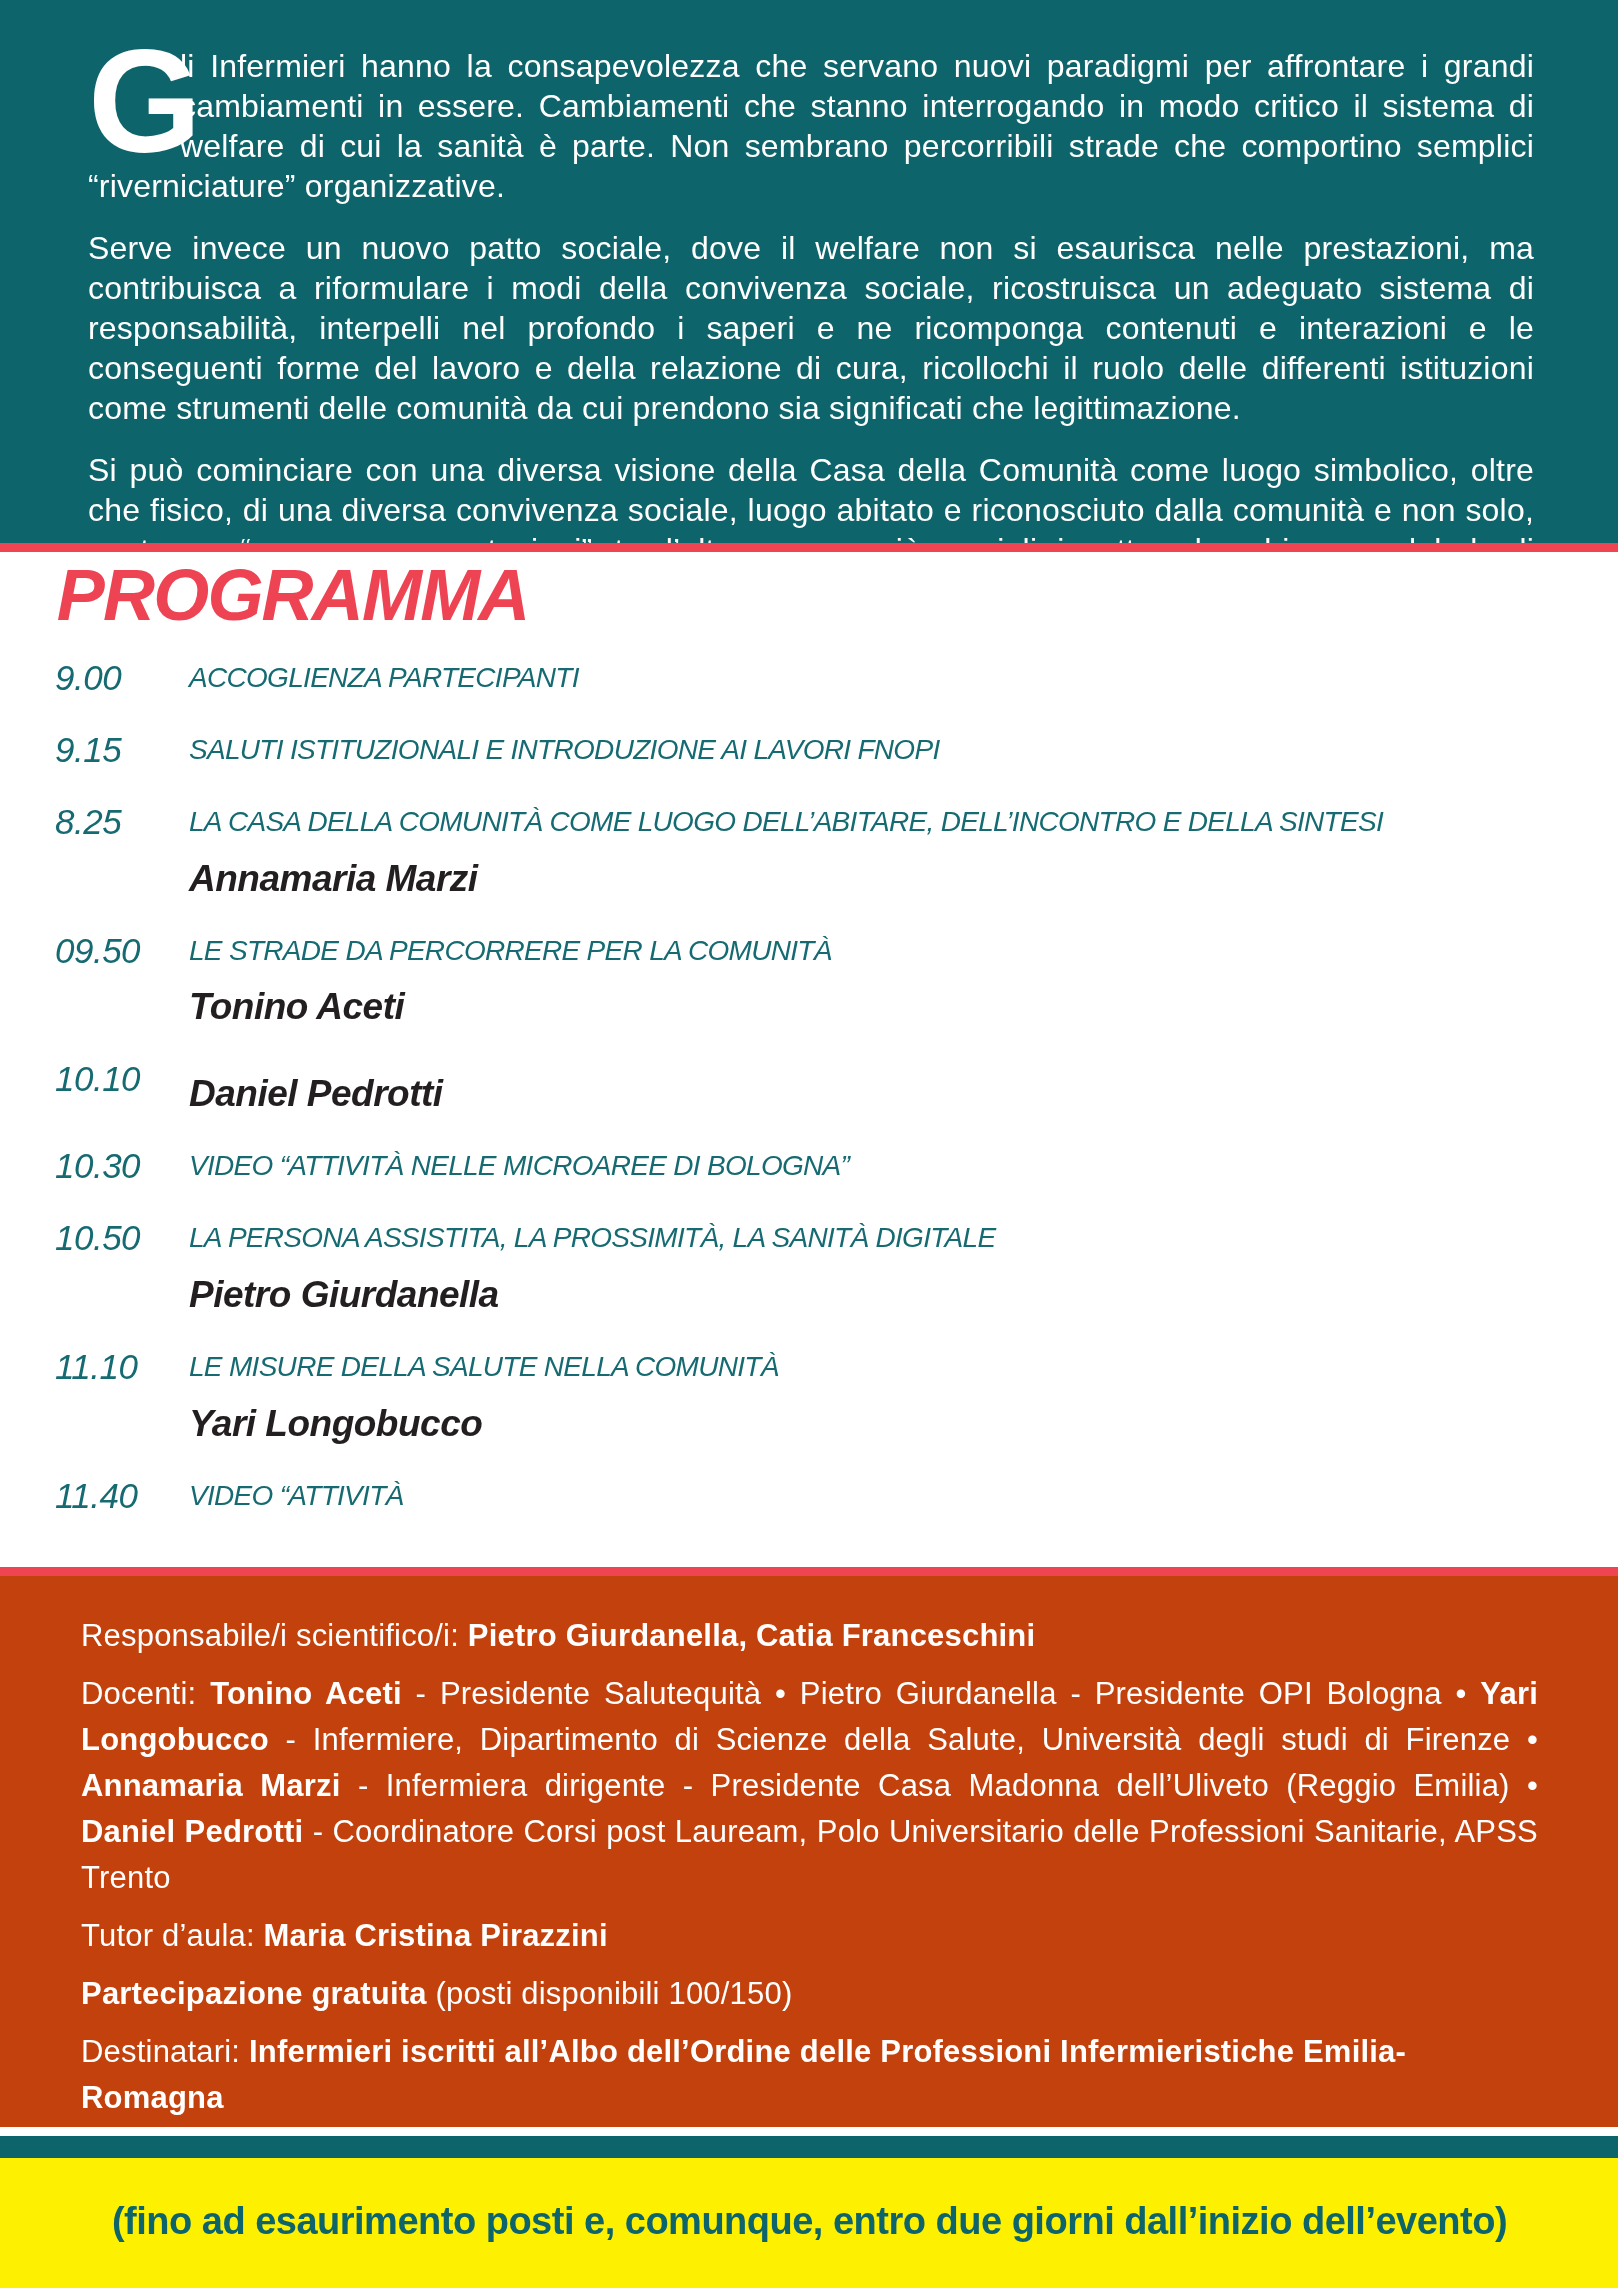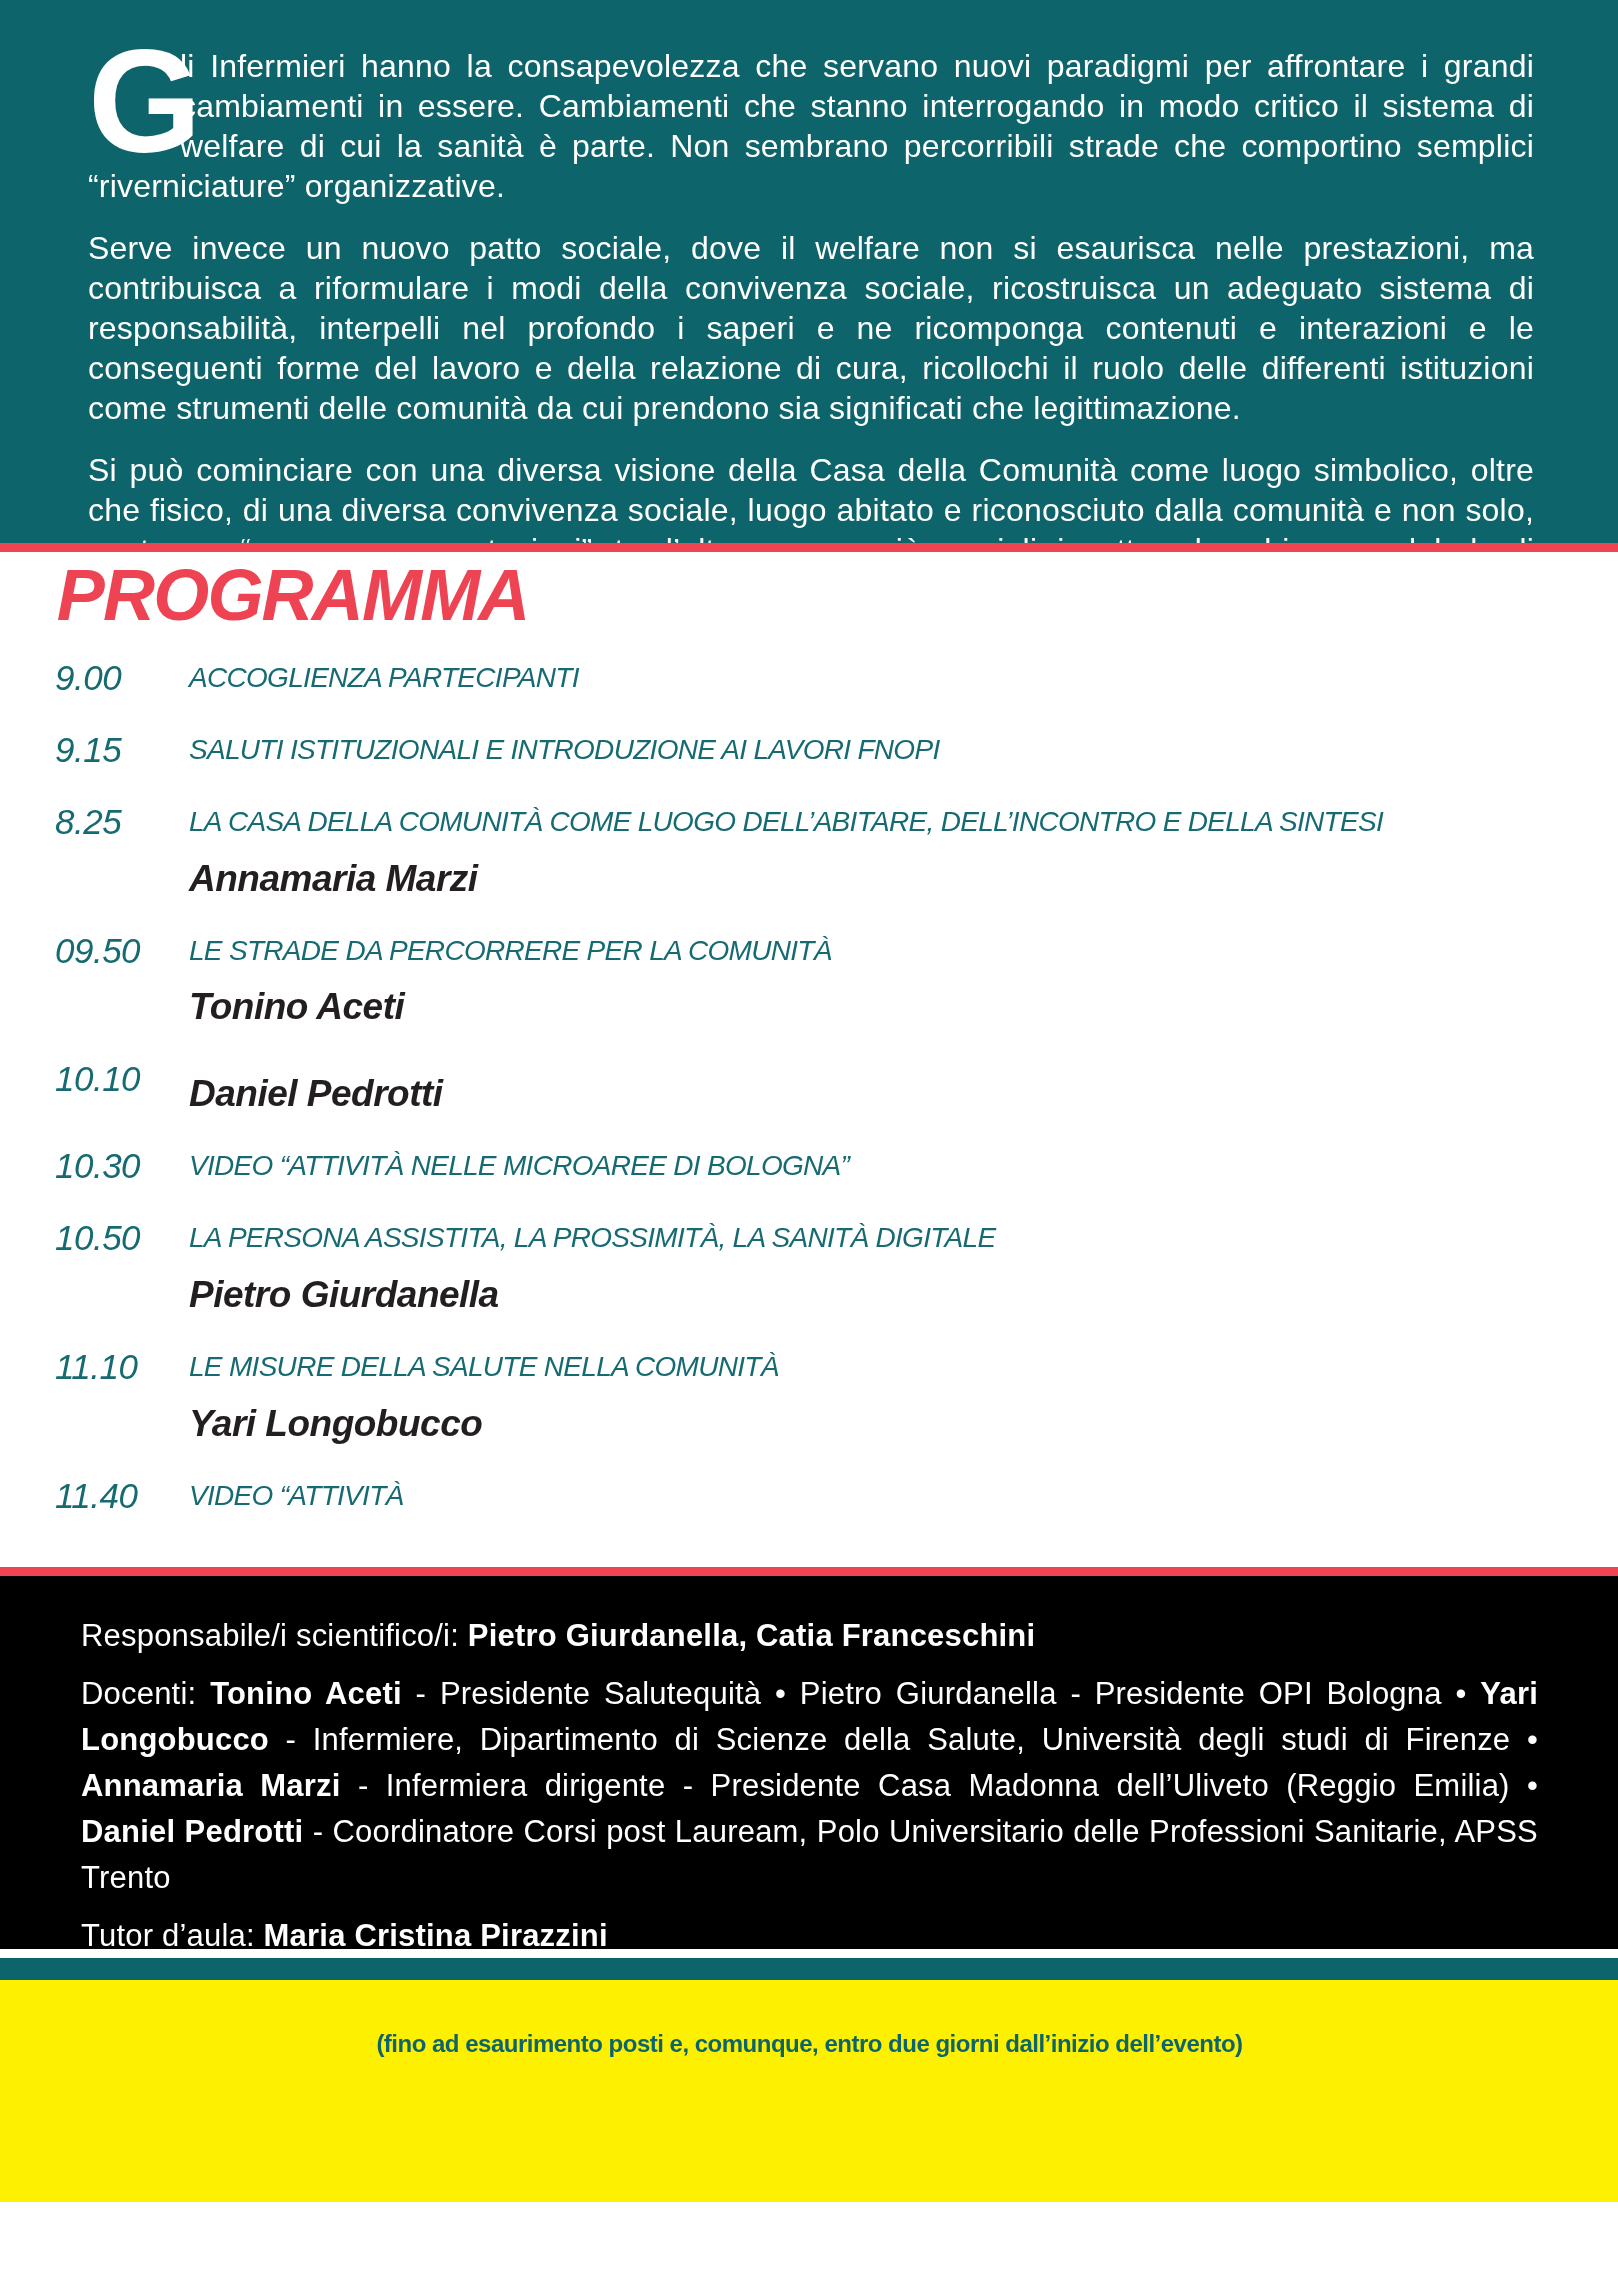--- a/index.html
+++ b/index.html
@@ -78,23 +78,23 @@
     grid-column:2;
     margin-top:14.8px;
     font-size:37px;
     line-height:42px;
     font-weight:bold;
     color:#231f20;
     letter-spacing:-0.5px;
   }
   
   .info{
-    background:#000000;
+    background:#c2410c;
     color:#ffffff;
-    height:373px;
+    height:551px;
     box-sizing:border-box;
     padding:37px 81px 0 81px;
     overflow:hidden;
   }
   .info .iline{
     font-size:31px;
     line-height:46px;
     margin-bottom:12px;
     letter-spacing:0.2px;
   }
@@ -110,21 +110,21 @@
     color:#0d646b;
   }
   .cta-line1{
     font-size:38px;
     font-weight:bold;
     line-height:42px;
     margin:0 0 20px 0;
     letter-spacing:-0.5px;
   }
   .cta-line2{
-    font-size:24px;
+    font-size:38px;
     font-weight:bold;
     line-height:39px;
     margin:0;
     letter-spacing:-0.5px;
   }
 </style>
 </head>
 <body>
 
 <section class="hero">

